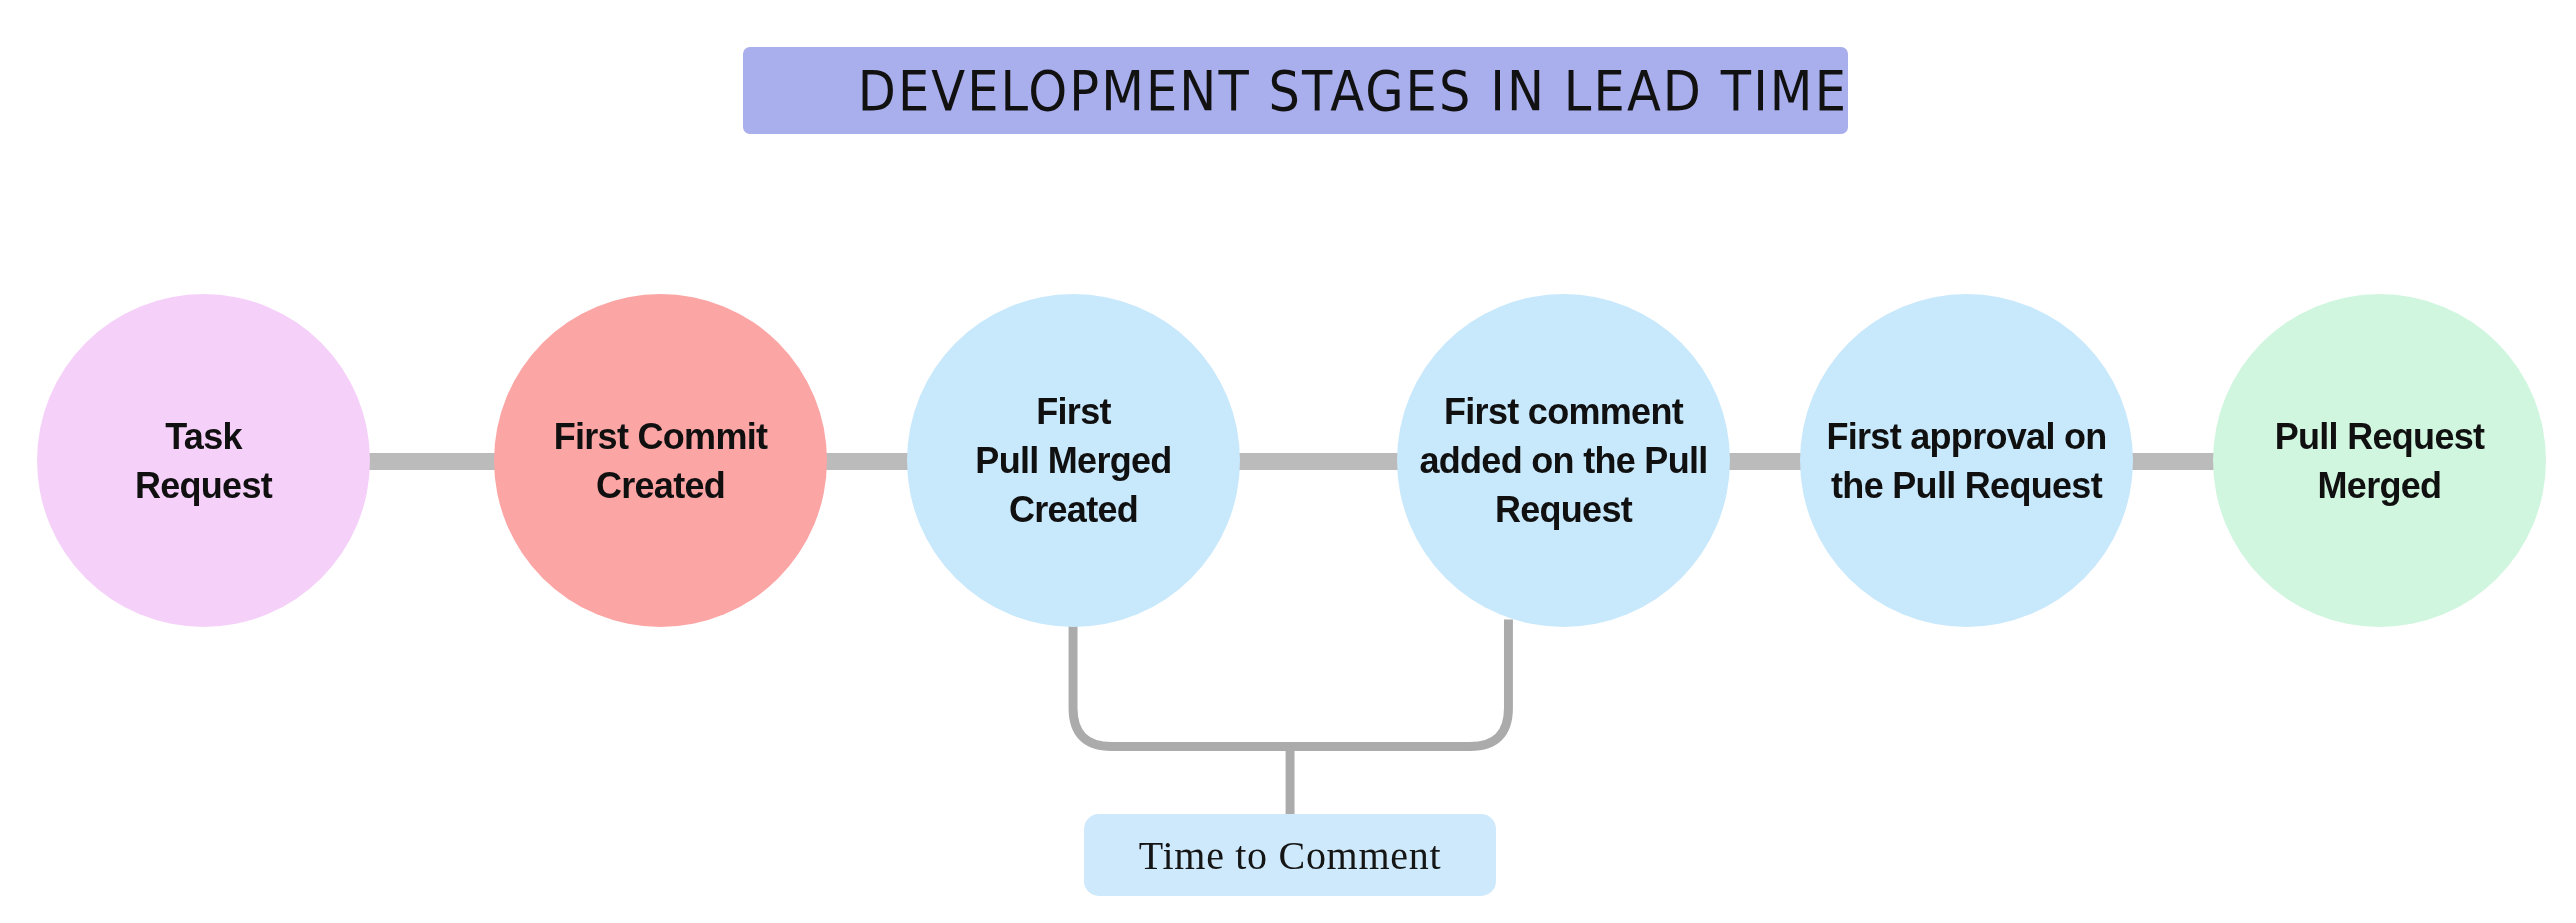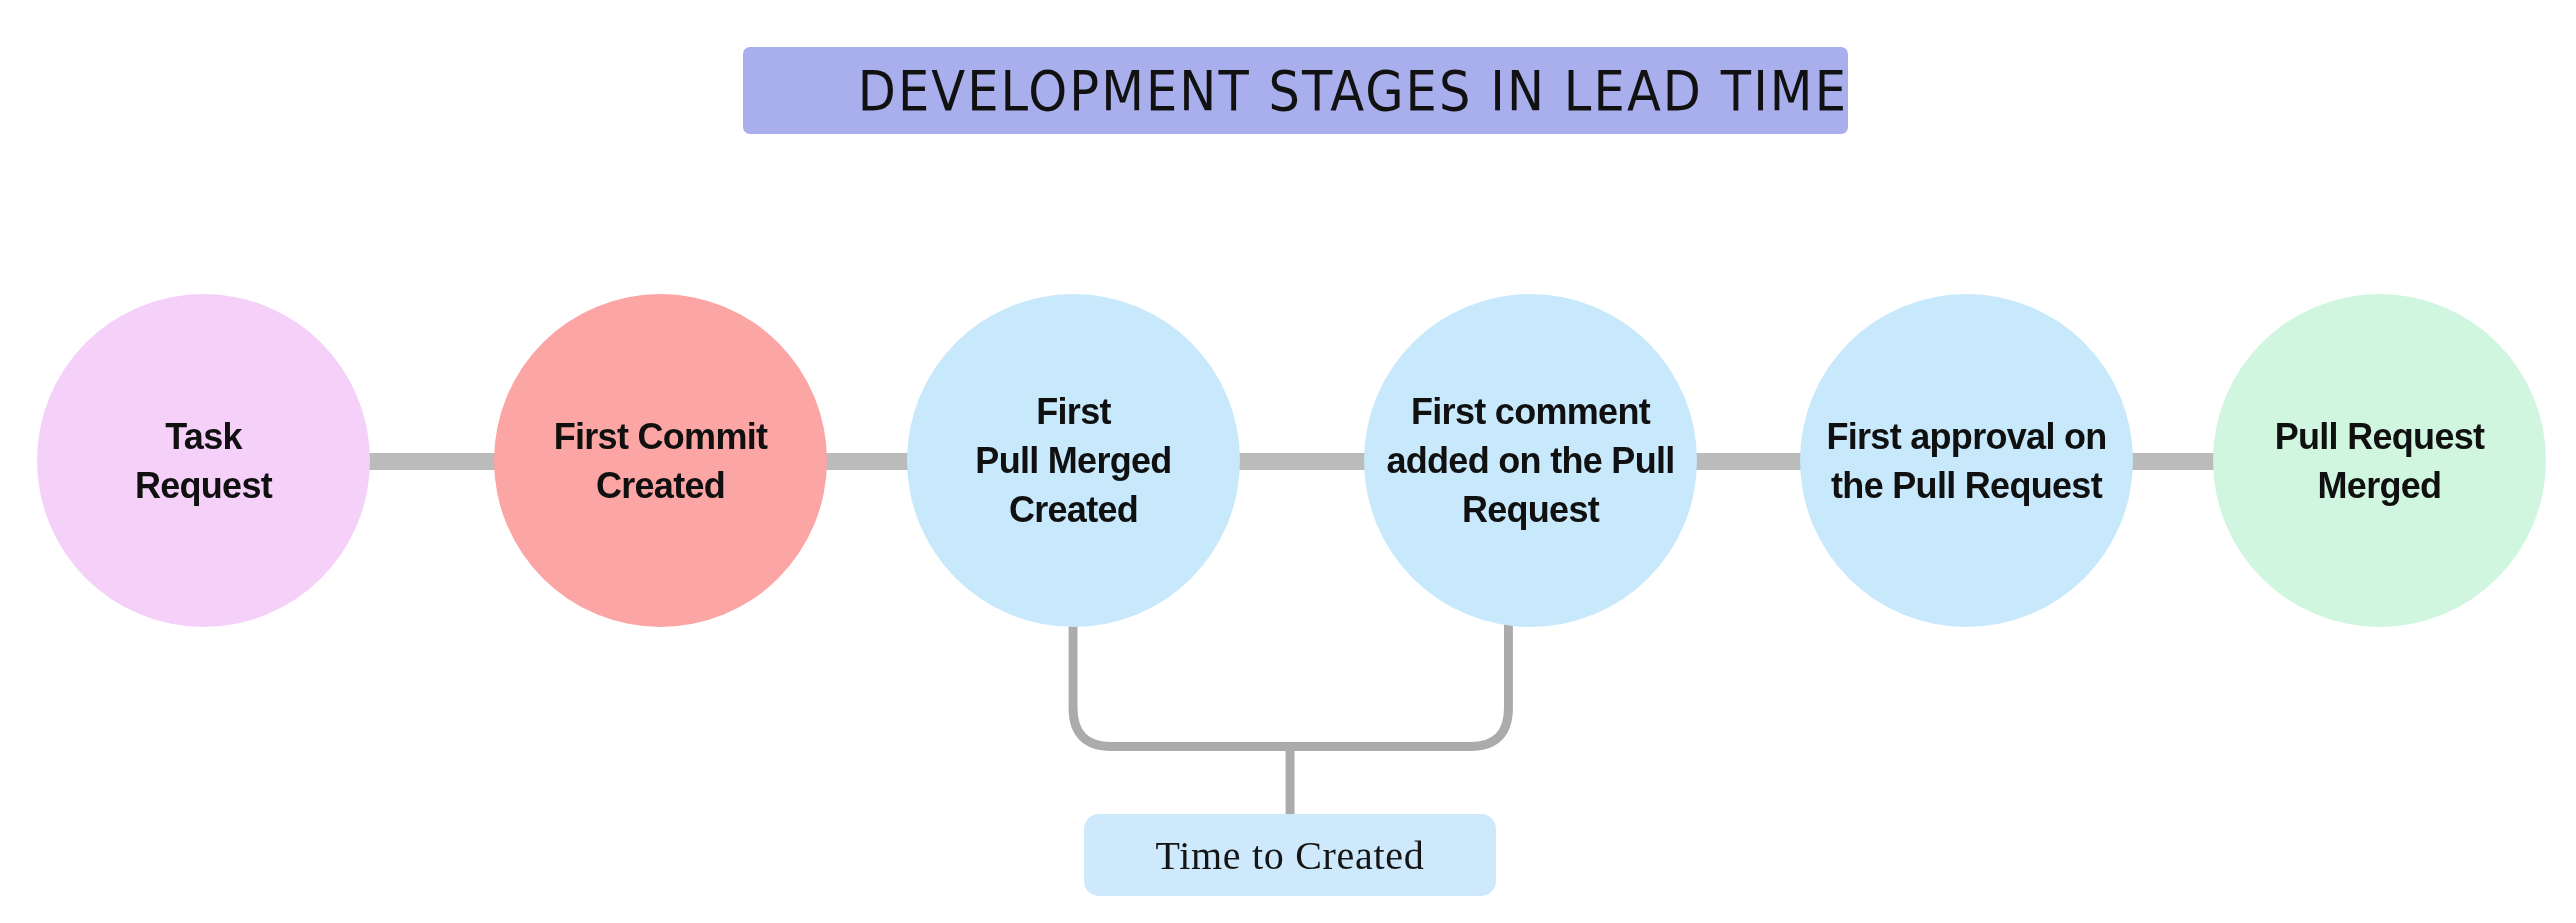--- a/index.html
+++ b/index.html
@@ -128,32 +128,32 @@
   </div>
   <div class="stage" style="left: 494px; background: #fca5a5;">
     <span class="stage-label">First Commit
 Created</span>
   </div>
   <div class="stage" style="left: 907px; background: rgb(200, 232, 252);">
     <span class="stage-label">First
 Pull Merged
 Created</span>
   </div>
-  <div class="stage" style="left: 1364px; background: rgb(200, 232, 252);">
+  <div class="stage" style="left: 1397px; background: rgb(200, 232, 252);">
     <span class="stage-label">First comment
 added on the Pull
 Request</span>
   </div>
   <div class="stage" style="left: 1800px; background: rgb(200, 232, 252);">
     <span class="stage-label">First approval on
 the Pull Request</span>
   </div>
   <div class="stage" style="left: 2213px; background: rgb(209, 246, 223);">
     <span class="stage-label">Pull Request
 Merged</span>
   </div>
 
   <div class="annotation-label" style="background: rgb(205, 233, 251);">
-    <span>Time to Created</span>
+    <span>Time to Comment</span>
   </div>
 
 </div>
 
 
 </body></html>

